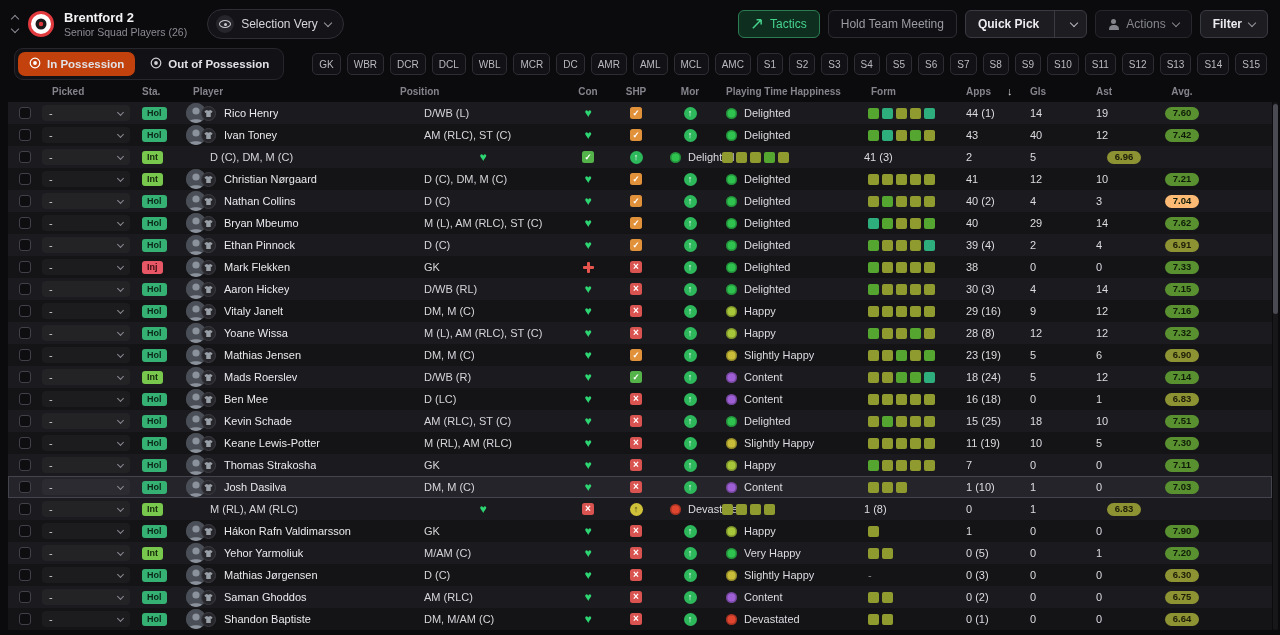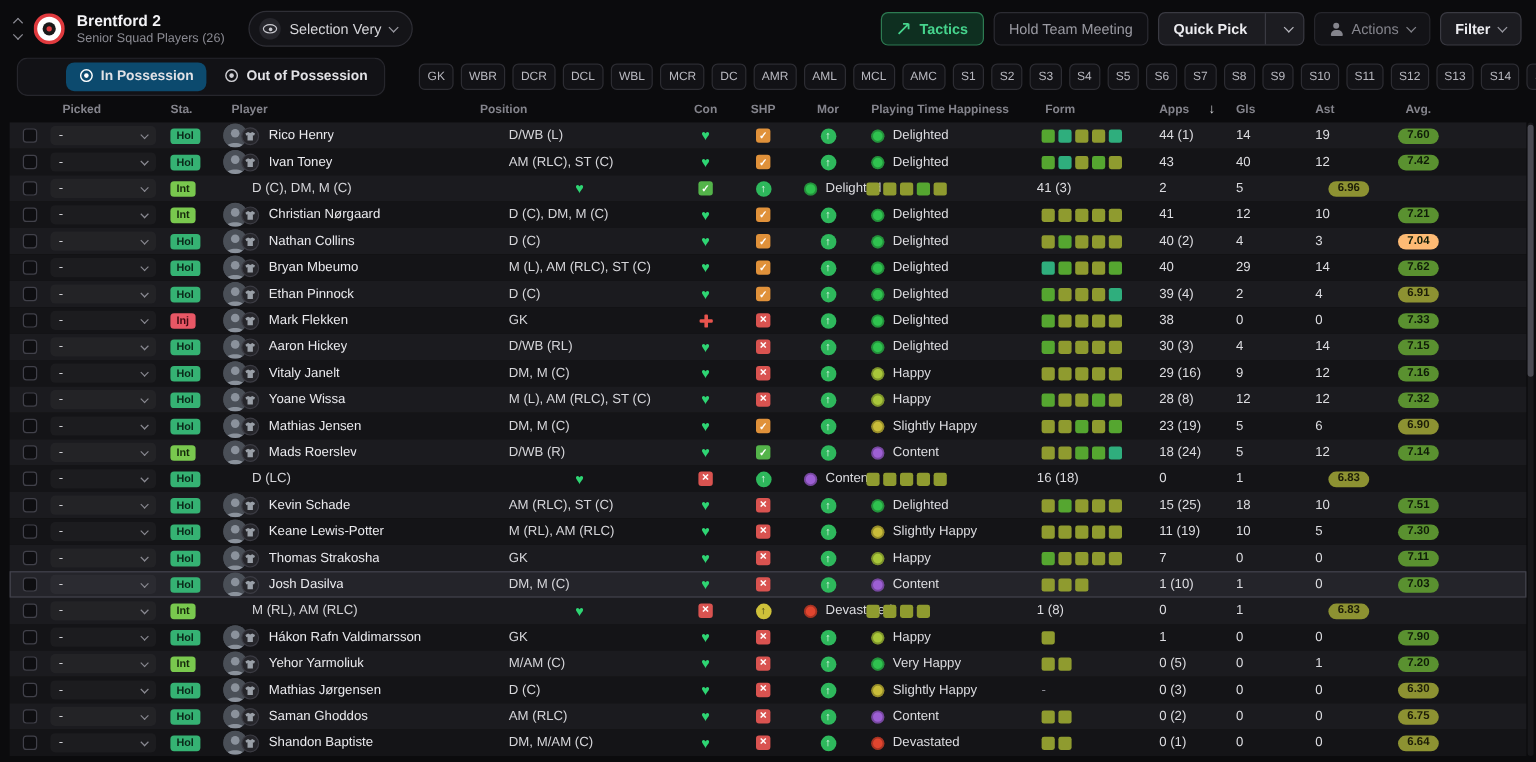--- a/index.html
+++ b/index.html
@@ -17,36 +17,36 @@
   .club-badge { width:26px; height:26px; flex:none; cursor:pointer; }
   .club-info { line-height:1.2; margin-right:10px; }
   .club-name { font-size:13px; font-weight:bold; color:#f2f2f5; }
   .club-sub { font-size:10.5px; color:#8b8b93; }
   .pill-btn { display:flex; align-items:center; gap:7px; height:30px; padding:0 12px 0 8px; border:1px solid #2f2f36; border-radius:15px; background:#141418; font-size:12px; color:#d6d6da; cursor:pointer; }
   .si-icon { width:18px; height:18px; border-radius:50%; background:#26262c; display:flex; align-items:center; justify-content:center; }
   .eye { width:12px; height:8px; border:1.3px solid #c9c9cf; border-radius:50%; position:relative; }
   .eye::after { content:''; position:absolute; left:50%; top:50%; width:3px; height:3px; margin:-1.5px 0 0 -1.5px; border-radius:50%; background:#c9c9cf; }
   .right-group { display:flex; gap:8px; align-items:center; margin-left:auto; }
   .btn { display:flex; align-items:center; gap:7px; height:28px; padding:0 12px; border-radius:6px; font-size:12px; border:1px solid #2f2f36; background:#151519; color:#c9c9cf; cursor:pointer; white-space:nowrap; }
-  .btn.tactics { background:#0e2f20; border-color:#2d7b52; color:#46d48d; font-weight:bold; }
+  .btn.tactics { background:#0e2f20; border-color:#2d7b52; color:#46d48d; font-weight:normal; }
   .btn.meeting { background:#101014; border-color:#2c2c33; color:#9b9ba3; }
   .btn.quickpick { background:#1c1c21; border-color:#3a3a42; color:#ececf0; font-weight:bold; padding-right:0; }
   .qp-divider { width:1px; height:26px; background:#3a3a42; margin-left:8px; }
   .qp-chev { padding:0 9px; color:#b9b9c0; display:flex; align-items:center; }
   .btn.actions { background:#131317; border-color:#26262c; color:#85858d; }
   .btn.filter { background:#1c1c21; border-color:#3a3a42; color:#ececf0; font-weight:bold; }
   .person { width:11px; height:11px; position:relative; display:inline-block; }
   .person::before { content:''; position:absolute; top:0; left:3px; width:5px; height:5px; border-radius:50%; background:currentColor; }
   .person::after { content:''; position:absolute; bottom:0; left:0.5px; width:10px; height:4.5px; border-radius:5px 5px 1px 1px; background:currentColor; }
 
   
   .filterbar { height:32px; display:flex; align-items:center; padding:0 14px; flex:none; overflow:hidden; }
   .poss-tabs { display:flex; background:#121216; border:1px solid #26262c; border-radius:9px; padding:3px; gap:4px; flex:none; }
   .poss-tab { display:flex; align-items:center; gap:6px; height:24px; padding:0 11px; border-radius:7px; font-size:11.5px; font-weight:bold; color:#e2e2e6; background:transparent; border:none; cursor:pointer; }
-  .poss-tab.active { background:#0c4a6e;margin-left:37px; }
+  .poss-tab.active { background:#c2410c; }
   .chips { display:flex; gap:6px; margin-left:28px; align-items:center; flex:none; }
   .chip { height:22px; padding:0 6px; display:flex; align-items:center; border:1px solid #2d2d33; border-radius:5px; background:#121216; color:#b9b9c0; font-size:10px; cursor:pointer; white-space:nowrap; }
 
   
   .tablewrap { flex:1; padding:0 8px; }
   .grid { display:grid; grid-template-columns:34px 100px 44px 214px 166px 44px 52px 56px 146px 102px 64px 66px 56px 60px; align-items:center; height:22px; }
   .thead { color:#84848c; font-size:10px; font-weight:bold; }
   .th { cursor:pointer; }
   .th.pad10 { padding-left:10px; }
   .th.pad7 { padding-left:7px; }
@@ -951,20 +951,35 @@
           </div>
     <div class="cell">
             <button class="picked">
               <span>-</span>
               <span class="chev down"></span>
             </button>
           </div>
     <div class="cell">
             <span class="badge" style="background: rgb(53, 178, 115); color: rgb(10, 40, 25);">Hol</span>
           </div>
+    <div class="cell">
+      <span class="avatar">
+        <svg width="20" height="20" viewBox="0 0 20 20">
+                <rect width="20" height="20" fill="#4a4f57"></rect>
+                <circle cx="10" cy="8" r="3.6" fill="#8b929c"></circle>
+                <path d="M2 20c.8-5 15.2-5 16 0z" fill="#8b929c"></path>
+              </svg>
+      </span>
+      <span class="kit">
+        <svg width="9" height="9" viewBox="0 0 10 10">
+                <path d="M3 1L0.5 2.5 1.5 4.5 2.5 4V9h5V4l1 .5 1-2L7 1 5 2z" fill="#9aa0a8"></path>
+              </svg>
+      </span>
+      <span class="pname">Ben Mee</span>
+    </div>
     <div class="cell c-pos">D (LC)</div>
     <div class="cell c-center">
             <span class="heart ok" style="color: rgb(46, 213, 115);"></span>
           </div>
     <div class="cell c-center">
             <span class="shp cross" style="background: rgb(217, 83, 80);"></span>
           </div>
     <div class="cell c-center">
             <span class="mor" style="background: rgb(46, 184, 92); color: rgb(255, 255, 255);"></span>
           </div>

